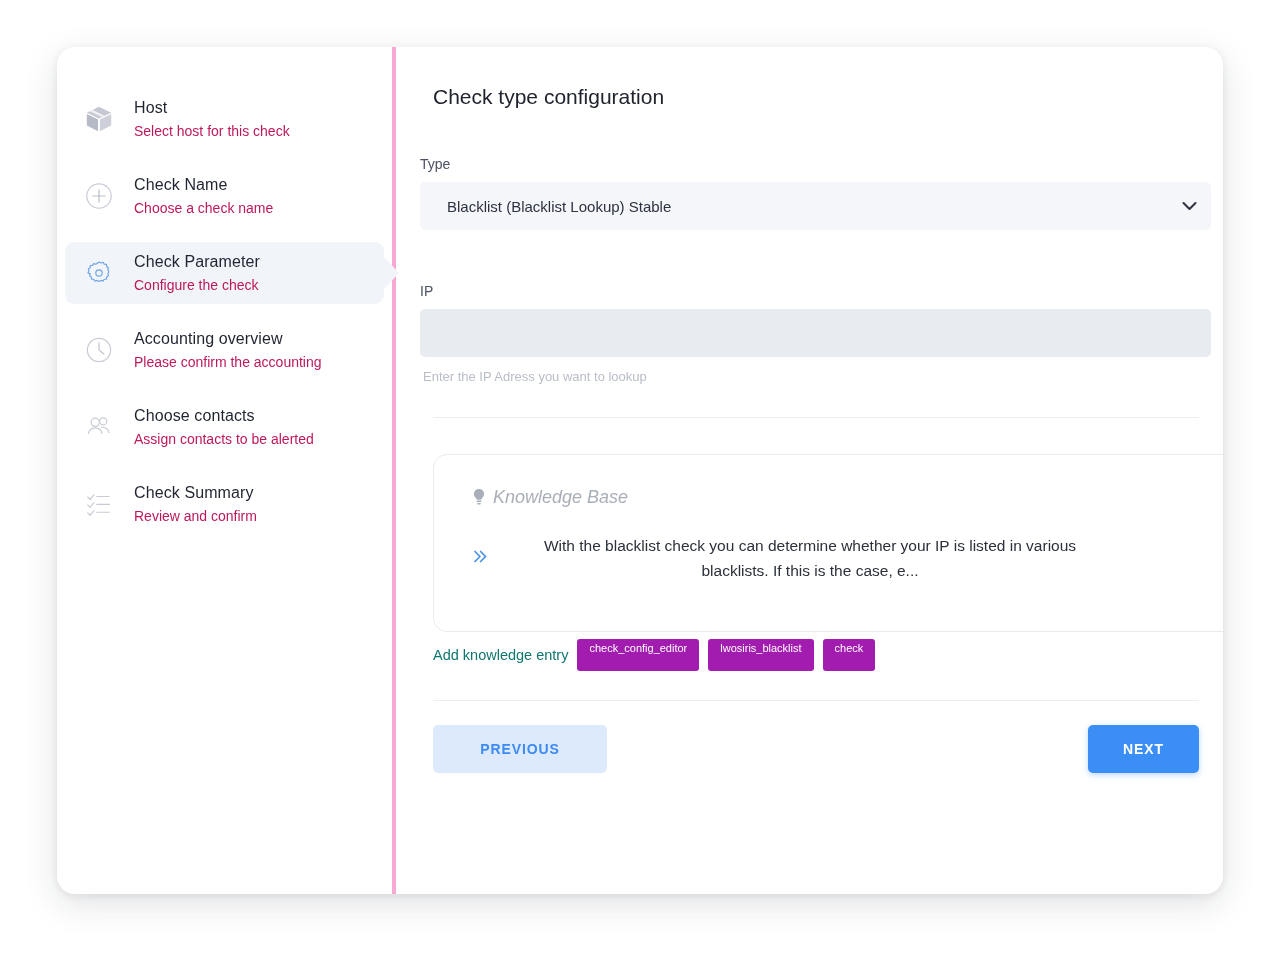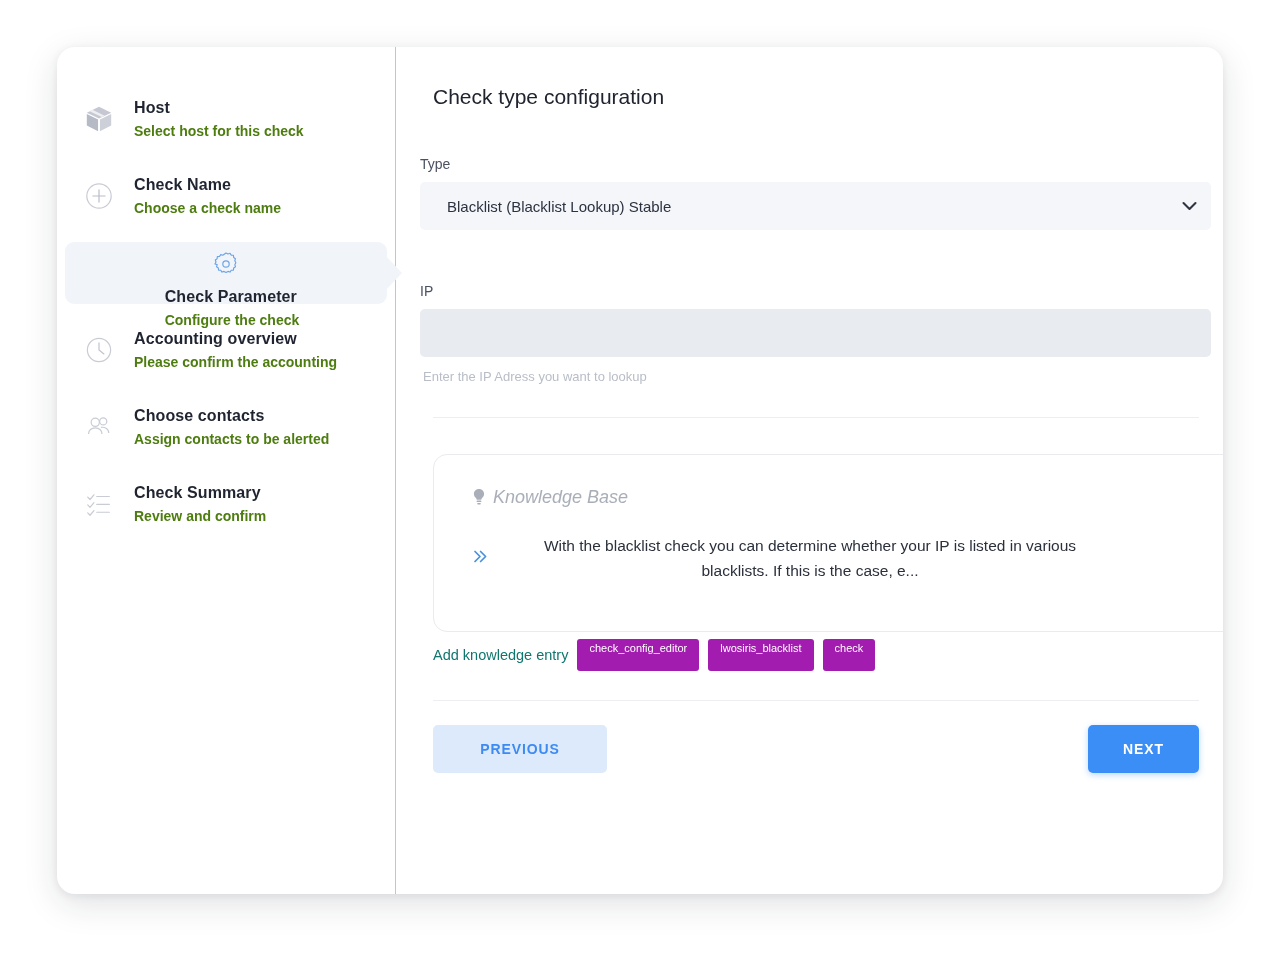--- a/index.html
+++ b/index.html
@@ -31,42 +31,40 @@
     box-shadow: 0 10px 34px rgba(23, 30, 48, 0.13),
                 0 2px 8px rgba(23, 30, 48, 0.07);
     display: flex;
     overflow: hidden;
   }
 
   
   .sidebar {
     width: 339px;
     flex: 0 0 339px;
-    border-right: 1px solid #f9a8d4;
+    border-right: 4px solid #f9a8d4;
     padding-top: 41px;
     box-sizing: border-box;
     position: relative;
-    font-weight: bold;
   }
 
   .step {
     position: relative;
     display: flex;
     align-items: center;
     height: 62px;
     margin: 0 8px 15px 8px;
     padding-left: 12px;
     border-radius: 9px;
     box-sizing: border-box;
   }
   .step:last-child { margin-bottom: 0; }
 
   .step.active {
     background: #f1f5f9;
-    flex-direction: column;
   }
   .step.active::after {
     content: "";
     position: absolute;
     right: -15px;
     top: 50%;
     transform: translateY(-50%);
     width: 0;
     height: 0;
     border-top: 17px solid transparent;
@@ -87,21 +85,21 @@
   .step-text { display: flex; flex-direction: column; justify-content: center; }
 
   .step-title {
     font-size: 16px;
     color: #1f2430;
     line-height: 21px;
     letter-spacing: 0.1px;
   }
   .step-sub {
     font-size: 14px;
-    color: #4d7c0f;
+    color: #be185d;
     line-height: 20px;
     margin-top: 3px;
   }
 
   
   .main {
     flex: 1 1 auto;
     padding: 36px 0 0 0;
     position: relative;
     box-sizing: border-box;

